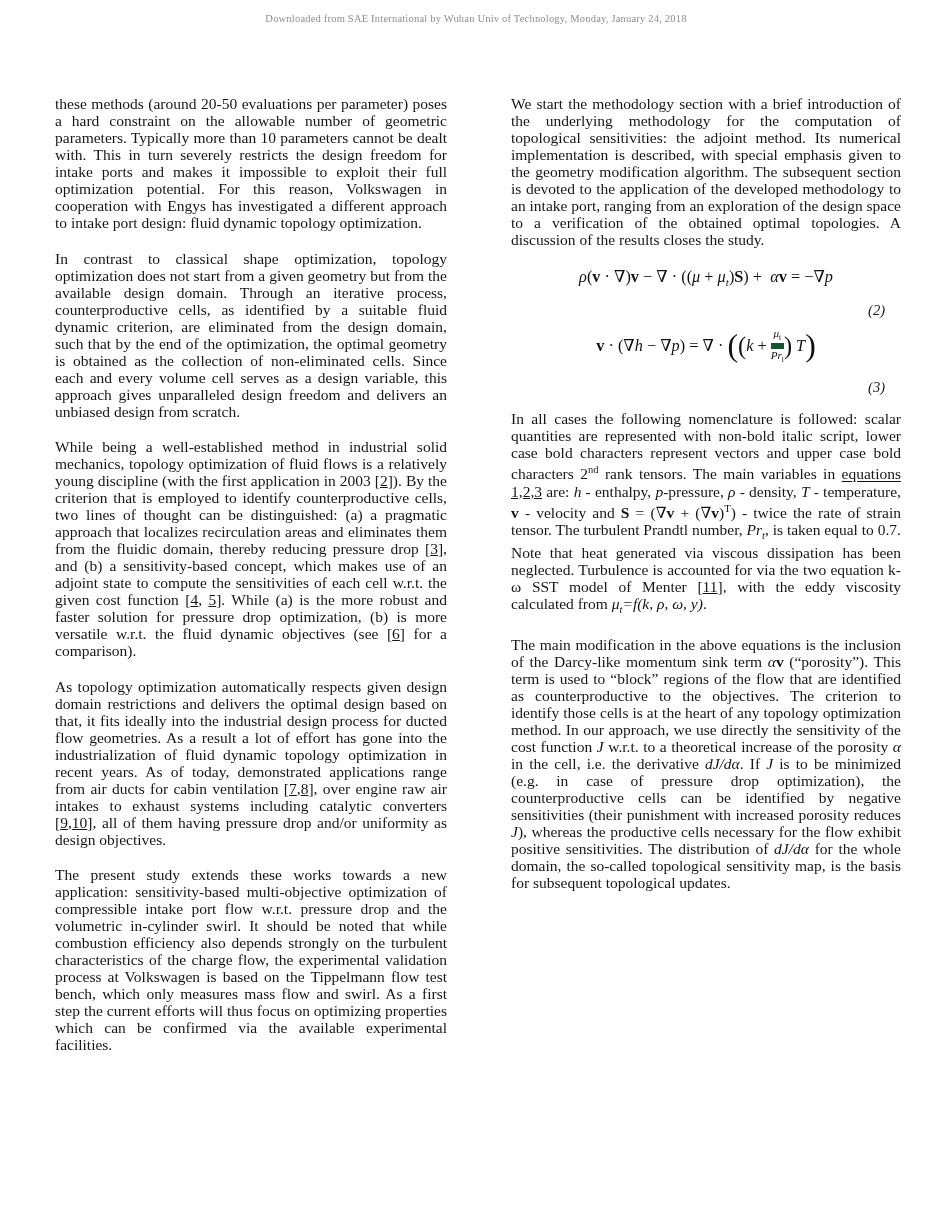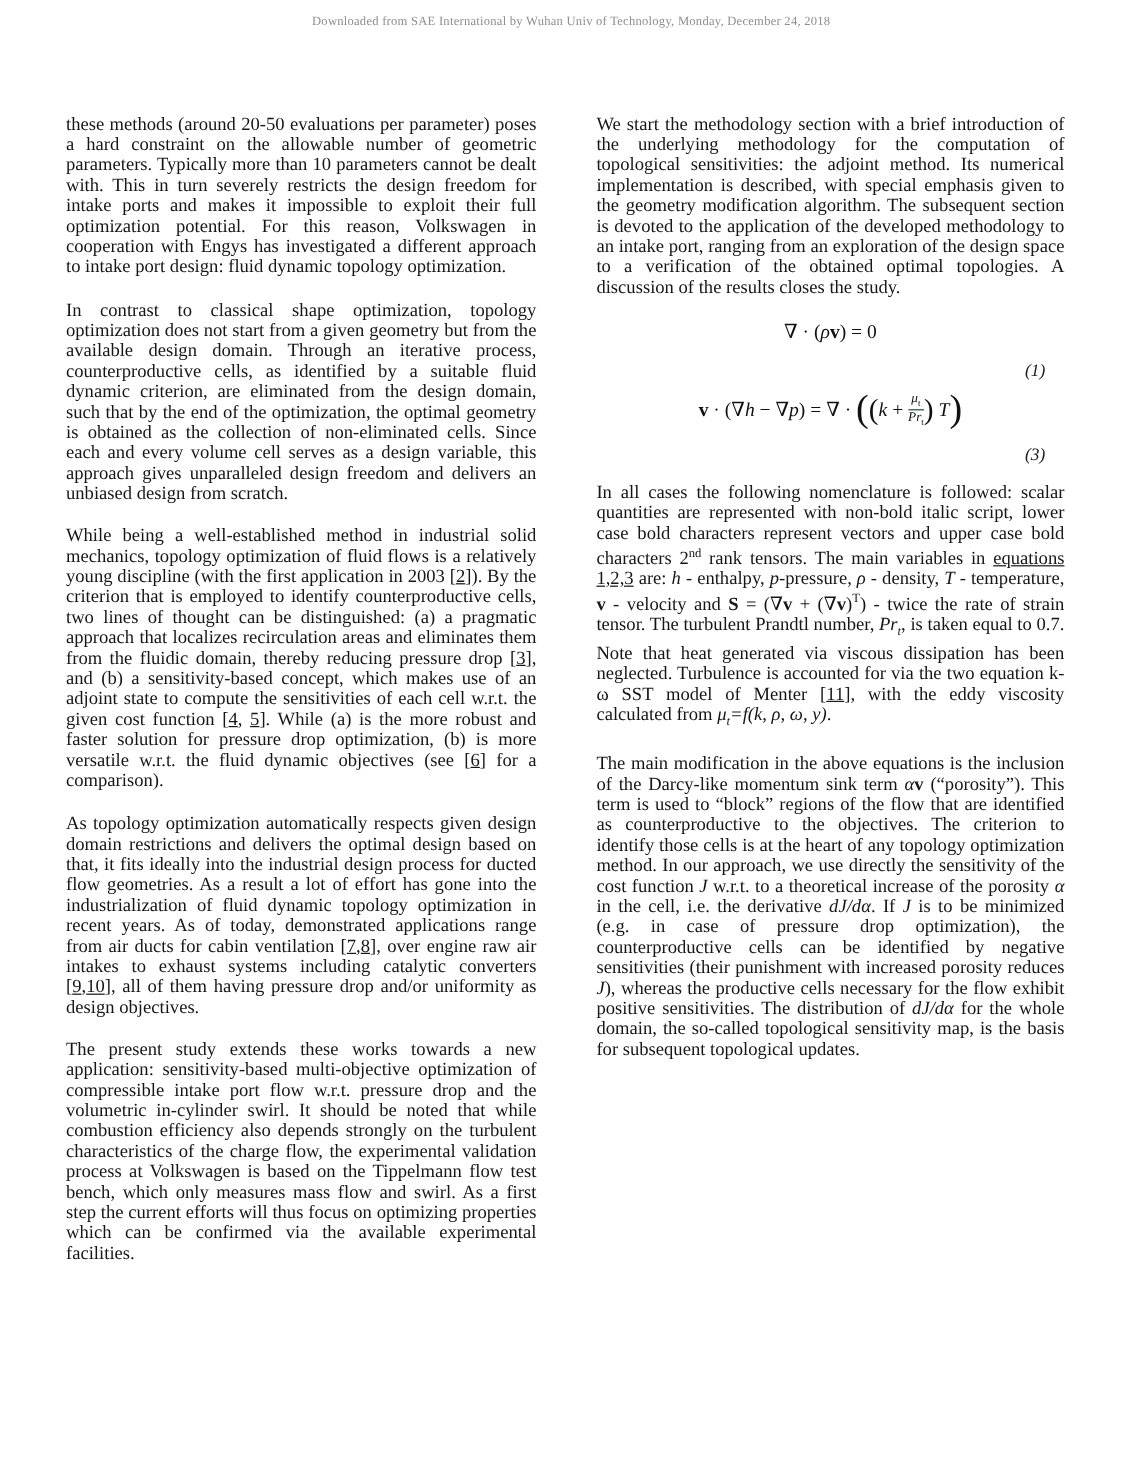--- a/index.html
+++ b/index.html
@@ -12,21 +12,21 @@
   }
   .watermark{
     position:absolute;top:13px;left:0;right:0;
     text-align:center;
     font-size:10.5px;
     color:#8e8e8e;
     letter-spacing:0.2px;
   }
   .col{position:absolute;top:95px;}
   .col-left{left:55px;width:392px;}
-  .col-right{left:497px;width:390px;}
+  .col-right{left:511px;width:390px;}
   p.body{
     margin:0 0 18.5px 0;
     font-size:15.5px;
     line-height:17px;
     text-align:justify;
     color:#161616;
     hyphens:none;
   }
   p.body u, .ref{ text-decoration:underline; text-underline-offset:1px; cursor:pointer;}
   h1.section{
@@ -57,50 +57,50 @@
   sup{font-size:0.68em;margin-top:25px;}
   .frac{
     display:inline-block;
     vertical-align:middle;
     text-align:center;
     font-size:0.68em;
     line-height:1.08;
     position:relative;
     top:-0.08em;
   }
-  .frac .num{display:block;border-bottom:1px solid #14532d;padding:0 2px 1px 2px;}
+  .frac .num{display:block;border-bottom:6px solid #14532d;padding:0 2px 1px 2px;}
   .frac .den{display:block;padding-top:1px;}
   .p1{font-size:1.95em;font-weight:400;vertical-align:middle;line-height:0;display:inline-block;position:relative;top:-0.05em;}
   .p2{font-size:1.5em;font-weight:400;vertical-align:middle;line-height:0;display:inline-block;position:relative;top:-0.03em;}
 </style>
 </head>
 <body>
 
 <div class="page">
 
-  <div class="watermark">Downloaded from SAE International by Wuhan Univ of Technology, Monday, December 24, 2018</div>
+  <div class="watermark">Downloaded from SAE International by Wuhan Univ of Technology, Monday, January 24, 2018</div>
 
   <div class="col col-left">
     <p class="body">these methods (around 20-50 evaluations per parameter) poses a hard constraint on the allowable number of geometric parameters. Typically more than 10 parameters cannot be dealt with. This in turn severely restricts the design freedom for intake ports and makes it impossible to exploit their full optimization potential. For this reason, Volkswagen in cooperation with Engys has investigated a different approach to intake port design: fluid dynamic topology optimization.</p>
     <p class="body">In contrast to classical shape optimization, topology optimization does not start from a given geometry but from the available design domain. Through an iterative process, counterproductive cells, as identified by a suitable fluid dynamic criterion, are eliminated from the design domain, such that by the end of the optimization, the optimal geometry is obtained as the collection of non-eliminated cells. Since each and every volume cell serves as a design variable, this approach gives unparalleled design freedom and delivers an unbiased design from scratch.</p>
     <p class="body">While being a well-established method in industrial solid mechanics, topology optimization of fluid flows is a relatively young discipline (with the first application in 2003 [<u>2</u>]). By the criterion that is employed to identify counterproductive cells, two lines of thought can be distinguished: (a) a pragmatic approach that localizes recirculation areas and eliminates them from the fluidic domain, thereby reducing pressure drop [<u>3</u>], and (b) a sensitivity-based concept, which makes use of an adjoint state to compute the sensitivities of each cell w.r.t. the given cost function [<u>4</u>, <u>5</u>]. While (a) is the more robust and faster solution for pressure drop optimization, (b) is more versatile w.r.t. the fluid dynamic objectives (see [<u>6</u>] for a comparison).</p>
     <p class="body">As topology optimization automatically respects given design domain restrictions and delivers the optimal design based on that, it fits ideally into the industrial design process for ducted flow geometries. As a result a lot of effort has gone into the industrialization of fluid dynamic topology optimization in recent years. As of today, demonstrated applications range from air ducts for cabin ventilation [<u>7</u>,<u>8</u>], over engine raw air intakes to exhaust systems including catalytic converters [<u>9</u>,<u>10</u>], all of them having pressure drop and/or uniformity as design objectives.</p>
     <p class="body">The present study extends these works towards a new application: sensitivity-based multi-objective optimization of compressible intake port flow w.r.t. pressure drop and the volumetric in-cylinder swirl. It should be noted that while combustion efficiency also depends strongly on the turbulent characteristics of the charge flow, the experimental validation process at Volkswagen is based on the Tippelmann flow test bench, which only measures mass flow and swirl. As a first step the current efforts will thus focus on optimizing properties which can be confirmed via the available experimental facilities.</p>
   </div>
 
   <div class="col col-right">
     <p class="body">We start the methodology section with a brief introduction of the underlying methodology for the computation of topological sensitivities: the adjoint method. Its numerical implementation is described, with special emphasis given to the geometry modification algorithm. The subsequent section is devoted to the application of the developed methodology to an intake port, ranging from an exploration of the design space to a verification of the obtained optimal topologies. A discussion of the results closes the study.</p>
 
 
 
+
     <div class="equation">
-      <div class="eq-formula">∇ · (<i>ρ</i><b>v</b>) = 0</div>
-      <div class="eq-label">(1)</div>
+      <div class="eq-formula"><i>ρ</i>(<b>v</b> · ∇)<b>v</b> − ∇ · ((<i>μ</i> + <i>μ<sub>t</sub></i>)<b>S</b>) +&nbsp; <i>α</i><b>v</b> = −∇<i>p</i></div>
+      <div class="eq-label">(2)</div>
     </div>
-
 
     <div class="equation">
       <div class="eq-formula"><b>v</b> · (∇<i>h</i> − ∇<i>p</i>) = ∇ · <span class="p1">(</span><span class="p2">(</span><i>k</i> + <span class="frac"><span class="num"><i>μ</i><sub>t</sub></span><span class="den"><i>Pr</i><sub>t</sub></span></span><span class="p2">)</span> <i>T</i><span class="p1">)</span></div>
       <div class="eq-label">(3)</div>
     </div>
 
     <p class="body" style="margin-top:14px;">In all cases the following nomenclature is followed: scalar quantities are represented with non-bold italic script, lower case bold characters represent vectors and upper case bold characters 2<sup>nd</sup> rank tensors. The main variables in <u>equations 1,2,3</u> are: <i>h</i> - enthalpy, <i>p</i>-pressure, <i>ρ</i> - density, <i>T</i> - temperature, <b>v</b> - velocity and <b>S</b> = (∇<b>v</b> + (∇<b>v</b>)<sup>T</sup>) - twice the rate of strain tensor. The turbulent Prandtl number, <i>Pr<sub>t</sub></i>, is taken equal to 0.7. Note that heat generated via viscous dissipation has been neglected. Turbulence is accounted for via the two equation k-ω SST model of Menter [<u>11</u>], with the eddy viscosity calculated from <i>μ<sub>t</sub>=f(k, ρ, ω, y)</i>.</p>
     <p class="body">The main modification in the above equations is the inclusion of the Darcy-like momentum sink term <i>α</i><b>v</b> (“porosity”). This term is used to “block” regions of the flow that are identified as counterproductive to the objectives. The criterion to identify those cells is at the heart of any topology optimization method. In our approach, we use directly the sensitivity of the cost function <i>J</i> w.r.t. to a theoretical increase of the porosity <i>α</i> in the cell, i.e. the derivative <i>dJ/dα</i>. If <i>J</i> is to be minimized (e.g. in case of pressure drop optimization), the counterproductive cells can be identified by negative sensitivities (their punishment with increased porosity reduces <i>J</i>), whereas the productive cells necessary for the flow exhibit positive sensitivities. The distribution of <i>dJ/dα</i> for the whole domain, the so-called topological sensitivity map, is the basis for subsequent topological updates.</p>
   </div>
 

